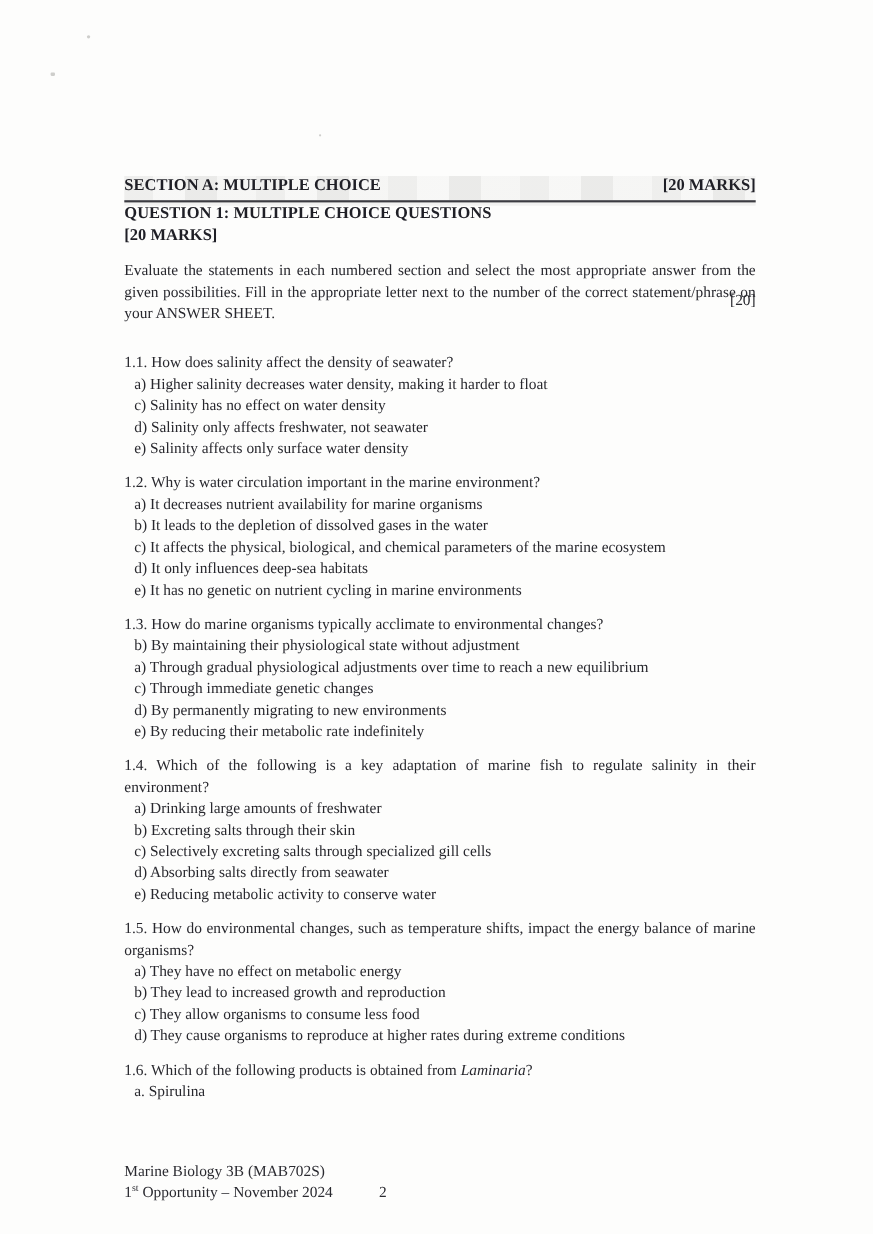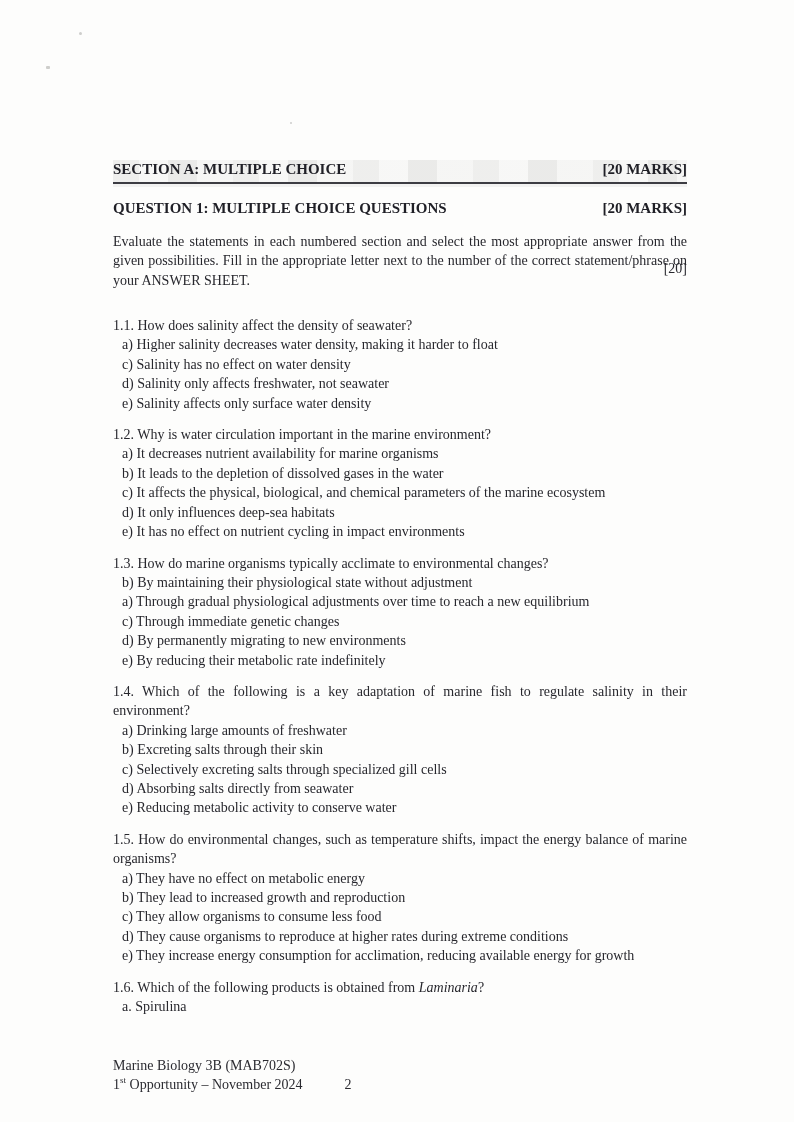--- a/index.html
+++ b/index.html
@@ -43,21 +43,21 @@
     padding-bottom: 3px;
     border-bottom: 2px solid #3c3c42;
     background:
       repeating-linear-gradient(90deg,
         rgba(110,110,105,0.10) 0 26px,
         rgba(110,110,105,0.04) 26px 55px,
         rgba(110,110,105,0.13) 55px 84px,
         rgba(110,110,105,0.05) 84px 120px);
     box-shadow: 0 3px 0 rgba(120,120,115,0.08);
   }
-  .question-hdr { margin-top: 15px; }
+  .question-hdr { margin-top: 1px; flex-direction: column; }
 
   .instructions {
     position: relative;
     margin-top: 13px;
     text-align: justify;
   }
   .instructions .marks {
     position: absolute;
     right: 0;
     bottom: 12px;
@@ -118,21 +118,21 @@
           <p class="option-line">e) Salinity affects only surface water density</p>
         </div>
       </div>
       <div class="question-block">
         <p class="q-text"><span>1.2. Why is water circulation important in the marine environment?</span><i></i><span></span></p>
         <div class="options">
           <p class="option-line">a) It decreases nutrient availability for marine organisms</p>
           <p class="option-line">b) It leads to the depletion of dissolved gases in the water</p>
           <p class="option-line">c) It affects the physical, biological, and chemical parameters of the marine ecosystem</p>
           <p class="option-line">d) It only influences deep-sea habitats</p>
-          <p class="option-line">e) It has no effect on nutrient cycling in impact environments</p>
+          <p class="option-line">e) It has no genetic on nutrient cycling in marine environments</p>
         </div>
       </div>
       <div class="question-block">
         <p class="q-text"><span>1.3. How do marine organisms typically acclimate to environmental changes?</span><i></i><span></span></p>
         <div class="options">
           <p class="option-line">b) By maintaining their physiological state without adjustment</p>
           <p class="option-line">a) Through gradual physiological adjustments over time to reach a new equilibrium</p>
           <p class="option-line">c) Through immediate genetic changes</p>
           <p class="option-line">d) By permanently migrating to new environments</p>
           <p class="option-line">e) By reducing their metabolic rate indefinitely</p>
@@ -148,21 +148,20 @@
           <p class="option-line">e) Reducing metabolic activity to conserve water</p>
         </div>
       </div>
       <div class="question-block">
         <p class="q-text"><span>1.5. How do environmental changes, such as temperature shifts, impact the energy balance of marine organisms?</span><i></i><span></span></p>
         <div class="options">
           <p class="option-line">a) They have no effect on metabolic energy</p>
           <p class="option-line">b) They lead to increased growth and reproduction</p>
           <p class="option-line">c) They allow organisms to consume less food</p>
           <p class="option-line">d) They cause organisms to reproduce at higher rates during extreme conditions</p>
-          <p class="option-line">e) They increase energy consumption for acclimation, reducing available energy for growth</p>
         </div>
       </div>
       <div class="question-block">
         <p class="q-text"><span>1.6. Which of the following products is obtained from </span><i>Laminaria</i><span>?</span></p>
         <div class="options">
           <p class="option-line">a. Spirulina</p>
         </div>
       </div>
     </div>
 

